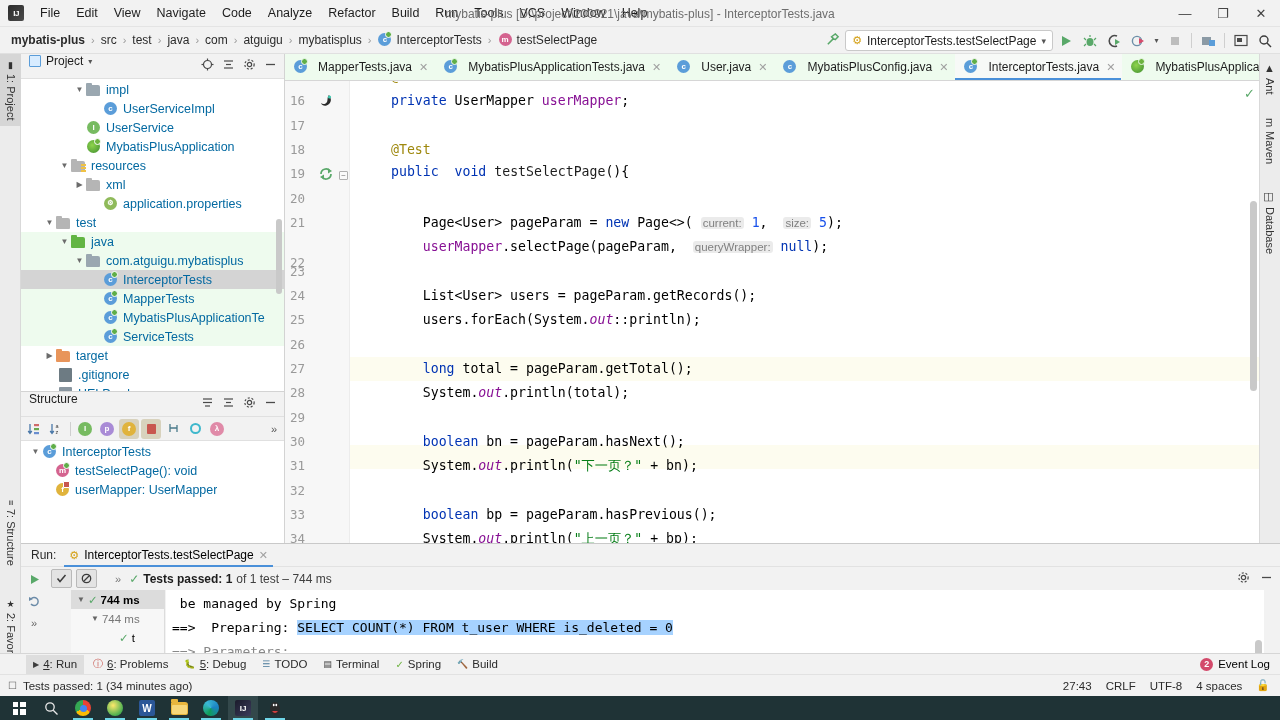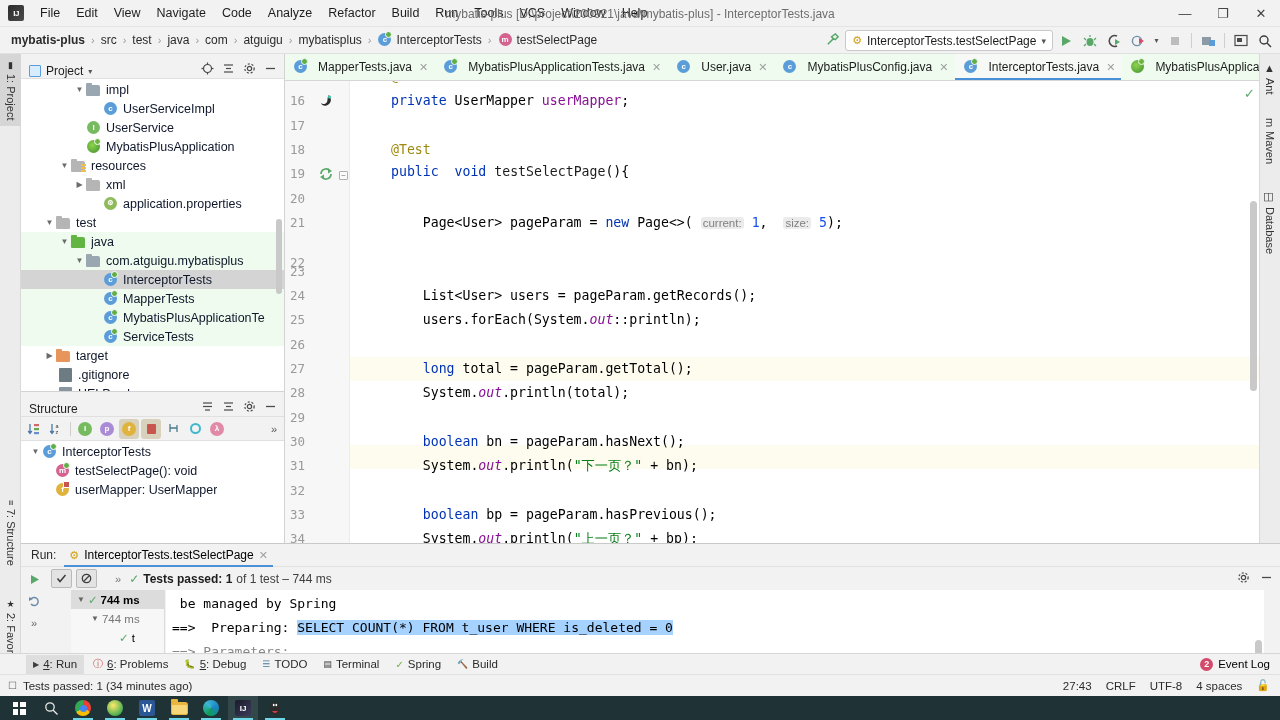--- a/index.html
+++ b/index.html
@@ -105,21 +105,21 @@
     display: flex; align-items: center; gap: 4px;
   }
 
   
   .project-panel {
     position: absolute; top: 54px; left: 21px; width: 264px; height: 337px;
     background: #fff; border-right: 1px solid #d3d3d3;
     display: flex; flex-direction: column;
   }
   .panel-header {
-    height: 25px; background: #f2f2f2; display: flex; align-items: flex-end;
+    height: 25px; background: #f2f2f2; display: flex; align-items: flex-start;
     padding: 0 4px; border-bottom: 1px solid #e0e0e0; flex: none;
   }
   .panel-title {
     font-size: 12px; color: #1d1d1d; display: flex;
     align-items: center; gap: 5px; padding-left: 4px;
   }
   .panel-hdr-icons {
     margin-left: auto; display: flex; align-items: center; gap: 1px;
   }
   .hi { width: 20px; height: 20px; display: flex; align-items: center; justify-content: center; }
@@ -130,21 +130,21 @@
   .tnode {
     display: flex; align-items: center; height: 19px;
     white-space: nowrap; padding-right: 4px;
   }
   .tnode.sel { background: #d4d4d4; }
   .tnode.greenbg { background: #eefbee; }
   .arrow {
     width: 13px; text-align: center; color: #6b6b6b; font-size: 8px; flex: none;
   }
   .tico { width: 16px; height: 16px; margin-right: 4px; flex: none; position: relative; }
-  .tlabel { color: #0f172a; overflow: hidden; text-overflow: clip; }
+  .tlabel { color: #0369a1; overflow: hidden; text-overflow: clip; }
 
   
   .ic-folder { background: #b5b5b5; }
   .ic-folder, .ic-folder-g, .ic-folder-o, .ic-folder-res {
     width: 14px; height: 11px; margin-top: 3px; border-radius: 1px 2px 1px 1px;
     position: relative;
   }
   .ic-folder::before, .ic-folder-g::before, .ic-folder-o::before, .ic-folder-res::before {
     content: ""; position: absolute; left: 0; top: -2px;
     width: 6px; height: 3px; border-radius: 1px 1px 0 0; background: inherit;
@@ -869,20 +869,21 @@
     </div>
 
     <div class="code-area">
       <div class="cline" style="top:-16px"><span class="anno">@Resource</span></div>
       <div class="cline" style="top:8px"><span class="kw">private</span> UserMapper <span class="fld">userMapper</span>;</div>
       <div class="cline" style="top:33px"></div>
       <div class="cline" style="top:57px"><span class="anno">@Test</span></div>
       <div class="cline" style="top:79px"><span class="kw">public</span>  <span class="kw">void</span> <span style="color:#1d1d1d">testSelectPage</span>(){</div>
       <div class="cline" style="top:106px"></div>
       <div class="cline" style="top:130px">    Page&lt;User&gt; pageParam = <span class="kw">new</span> Page&lt;&gt;( <span class="hint">current:</span> <span class="num">1</span>,  <span class="hint">size:</span> <span class="num">5</span>);</div>
+      <div class="cline" style="top:154px">    <span class="fld">userMapper</span>.selectPage(pageParam,  <span class="hint">queryWrapper:</span> <span class="kw">null</span>);</div>
       <div class="cline" style="top:179px"></div>
       <div class="cline" style="top:203px">    List&lt;User&gt; users = pageParam.getRecords();</div>
       <div class="cline" style="top:227px">    users.forEach(System.<span class="stat">out</span>::println);</div>
       <div class="cline" style="top:252px"></div>
       <div class="cline hl" style="top:276px">    <span class="kw">long</span> total = pageParam.getTotal();</div>
       <div class="cline" style="top:300px">    System.<span class="stat">out</span>.println(total);</div>
       <div class="cline" style="top:325px"></div>
       <div class="cline" style="top:349px">    <span class="kw">boolean</span> bn = pageParam.hasNext();</div>
       <div class="cline" style="top:373px">    System.<span class="stat">out</span>.println(<span class="str">"下一页？"</span> + bn);</div>
       <div class="cline" style="top:398px"></div>

